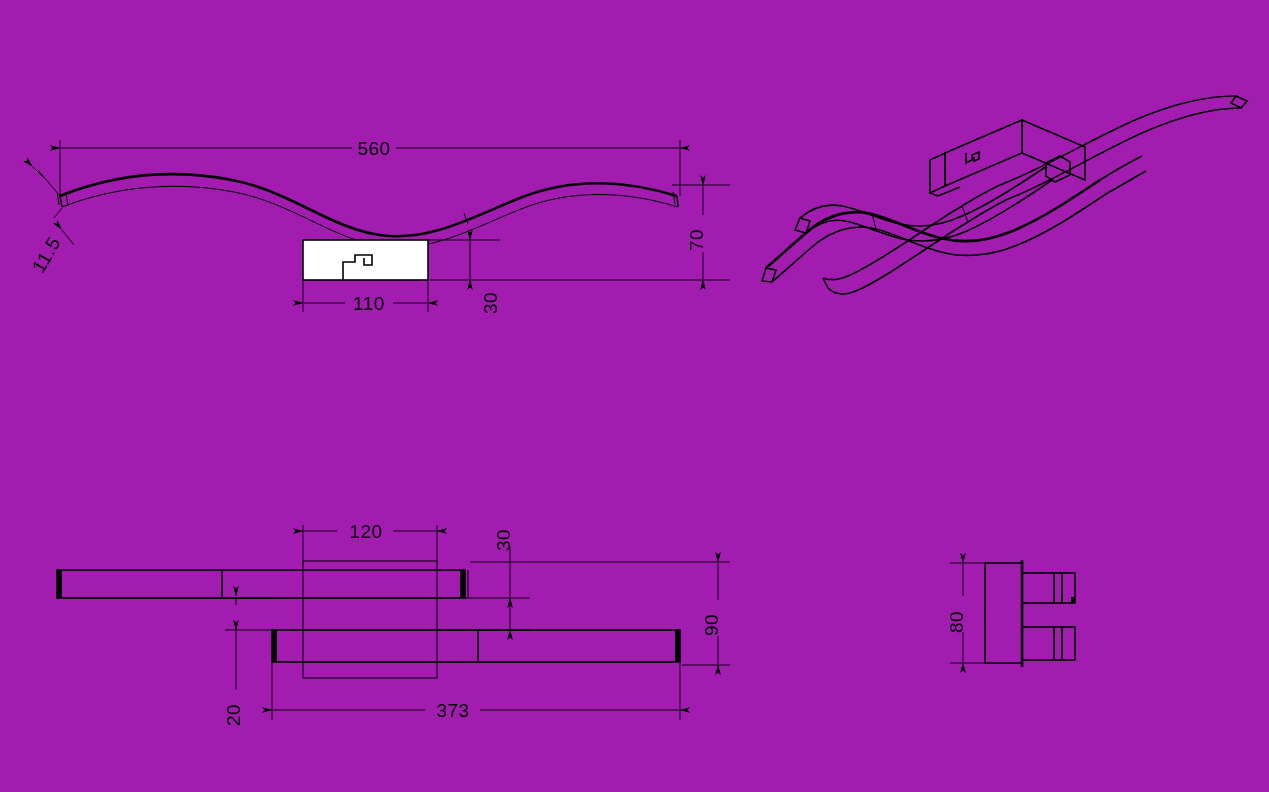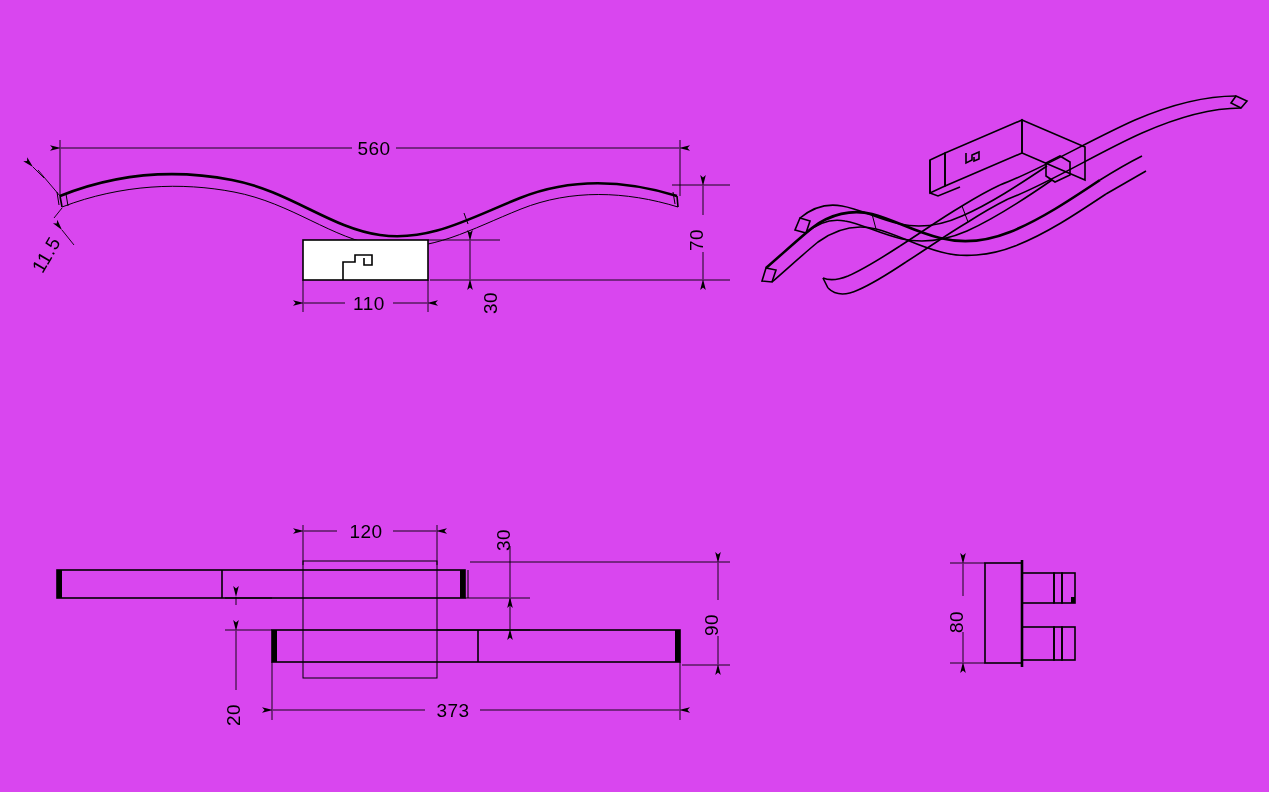--- a/index.html
+++ b/index.html
@@ -10,21 +10,21 @@
   body {
     width: 1269px;
     height: 792px;
     overflow: hidden;
     font-family: "Liberation Sans", sans-serif;
   }
   #drawing-root {
     position: relative;
     width: 1269px;
     height: 792px;
-    background: #d946ef;
+    background: #a21caf;
   }
   svg#cad {
     position: absolute;
     left: 0;
     top: 0;
     width: 1269px;
     height: 792px;
     display: block;
   }
   .thin   { fill: none; stroke: #000000; stroke-width: 1; }

